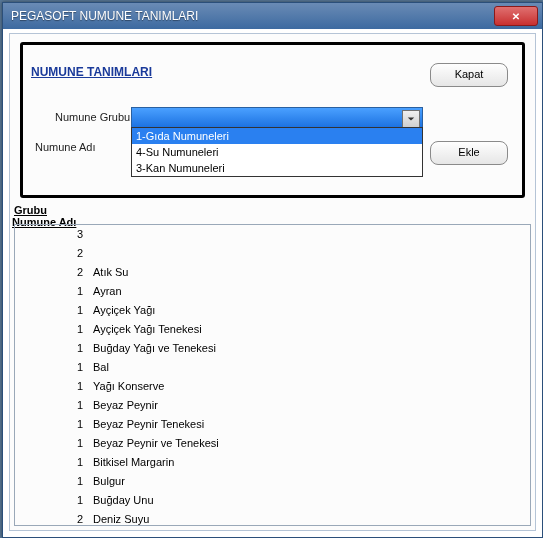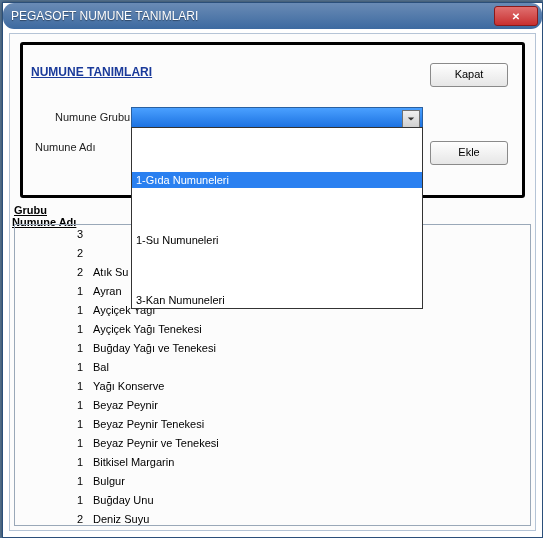--- a/index.html
+++ b/index.html
@@ -1,33 +1,33 @@
 <!DOCTYPE html>
 <html><head>
 <meta charset="utf-8">
 <style>
   html,body{margin:0;padding:0;font-family:Tahoma,Arial,sans-serif;font-size:11px;background:#5a7a9a;}
   .window{width:539px;height:534px;margin:2px;background:#fff;border:1px solid #2b4f7a;box-shadow:0 0 4px rgba(0,0,0,.5);position:relative;}
-  .titlebar{height:26px;background:linear-gradient(#6a8bb5,#3d6aa0);display:flex;align-items:center;justify-content:space-between;padding:0 4px 0 8px;border-radius:11px;}
+  .titlebar{height:26px;background:linear-gradient(#6a8bb5,#3d6aa0);display:flex;align-items:center;justify-content:space-between;padding:0 4px 0 8px;}
   .titlebar-text{color:#fff;font-size:12px;text-shadow:0 1px 1px rgba(0,0,0,.4);}
   .close-btn{width:42px;height:18px;background:linear-gradient(#e07070,#c83030);border:1px solid #8a1a1a;border-radius:3px;display:flex;align-items:center;justify-content:center;color:#fff;font-weight:bold;font-size:10px;cursor:pointer;}
   .inner{position:absolute;top:30px;left:6px;right:6px;bottom:6px;border:1px solid #b5c4d6;background:#fcfcfc;}
   .group{position:absolute;top:8px;left:10px;right:10px;height:150px;border:3px solid #000000;border-radius:3px;}
   .section-title{position:absolute;top:20px;left:8px;color:#1a3a9a;font-weight:bold;font-size:12px;text-decoration:underline;}
-  .btn{display:inline-block;min-width:60px;height:22px;line-height:20px;text-align:center;background:linear-gradient(#fefefe,#e6e6e6);border:1px solid #8a8a8a;border-radius:3px;font-size:11px;cursor:pointer;padding:0 8px;}
+  .btn{display:inline-block;min-width:60px;height:22px;line-height:20px;text-align:center;background:linear-gradient(#fefefe,#e6e6e6);border:1px solid #8a8a8a;border-radius:8px;font-size:11px;cursor:pointer;padding:0 8px;}
   .kapat-btn{position:absolute;top:18px;right:14px;}
   .ekle-btn{position:absolute;top:96px;right:14px;margin-left:30px;}
   .lbl{position:absolute;font-size:11px;color:#222;}
   .lbl-grubu{top:66px;left:12px;margin-left:20px;}
   .lbl-adi{top:96px;left:12px;}
   .combo{position:absolute;top:62px;left:108px;width:290px;height:20px;background:linear-gradient(#4aa0ff,#1a70e0);border:1px solid #2a60a0;cursor:pointer;}
   .combo-arrow{position:absolute;right:2px;top:2px;width:16px;height:16px;background:linear-gradient(#f0f0f0,#cfcfcf);border:1px solid #707070;display:flex;align-items:center;justify-content:center;}
   .combo-arrow svg{width:8px;height:8px;}
   .dropdown{position:absolute;top:82px;left:108px;width:290px;background:#fff;border:1px solid #333;z-index:10;}
-  .dropdown-item{height:16px;line-height:16px;padding:0 4px;cursor:pointer;font-size:11px;margin-top:44px;}
+  .dropdown-item{height:16px;line-height:16px;padding:0 4px;cursor:pointer;font-size:11px;}
   .dropdown-item.selected{background:#2a80f0;color:#fff;}
   .headers{position:absolute;top:170px;left:0;display:flex;flex-direction:column;}
   .hdr{font-weight:bold;text-decoration:underline;font-size:11px;}
   .hdr-g{width:70px;padding-left:4px;}
   .hdr-n{padding-left:2px;}
   .grid-wrap{position:absolute;top:190px;left:4px;right:4px;bottom:4px;border:1px solid #9aa8b8;overflow:hidden;display:flex;}
   .grid{flex:1;overflow-y:scroll;overflow-x:hidden;}
   .row{display:flex;height:19px;line-height:19px;}
   .cell-g{width:68px;text-align:right;padding-right:6px;border-right:0px solid #ddd;}
   .cell-n{flex:1;padding-left:4px;white-space:nowrap;overflow:hidden;}
@@ -58,21 +58,21 @@
       <div class="combo">
         <div class="combo-arrow">
           <svg viewBox="0 0 10 10">
               <path d="M1 3 L5 7 L9 3 Z" fill="#333"></path>
             </svg>
         </div>
       </div>
 
       <div class="dropdown" id="dropdown">
           <div class="dropdown-item selected">1-Gıda Numuneleri</div>
-          <div class="dropdown-item">1-Su Numuneleri</div>
+          <div class="dropdown-item">4-Su Numuneleri</div>
           <div class="dropdown-item">3-Kan Numuneleri</div>
         </div>
 
       <div class="btn ekle-btn">Ekle</div>
     </div>
 
     <div class="headers">
       <div class="hdr hdr-g">Grubu</div>
       <div class="hdr hdr-n">Numune Adı</div>
     </div>

